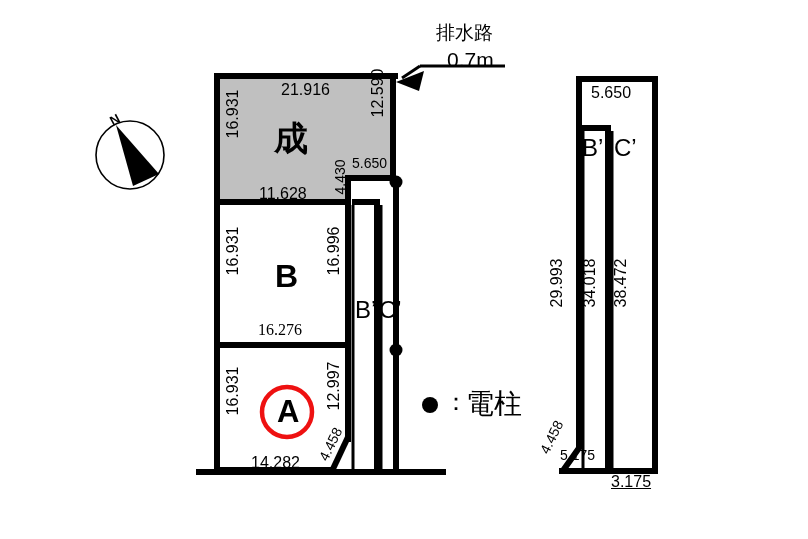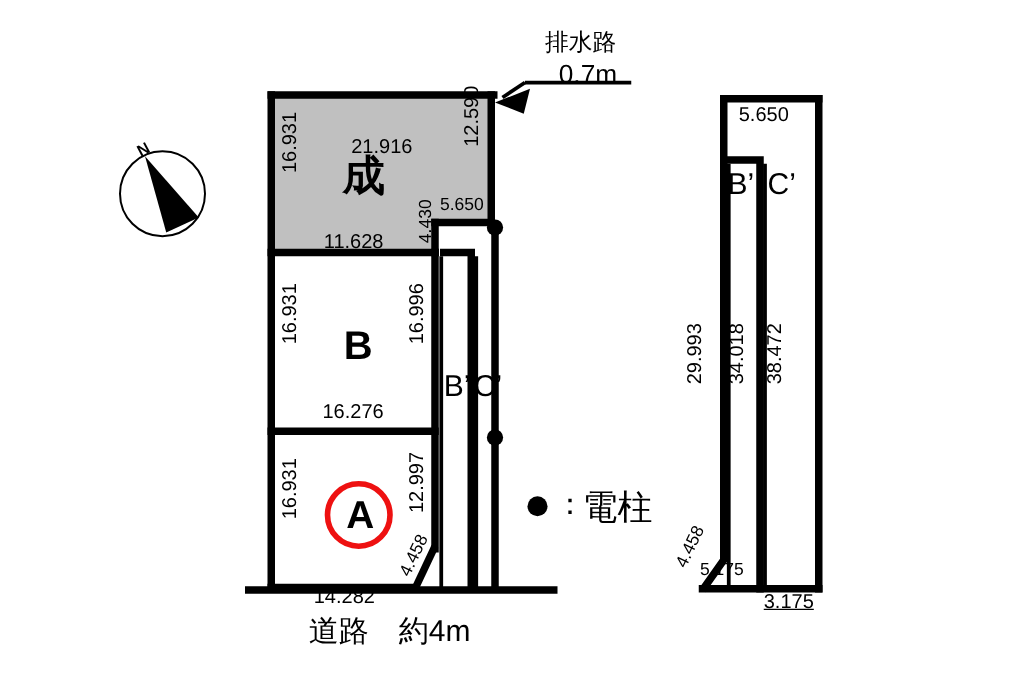--- a/index.html
+++ b/index.html
@@ -10,21 +10,21 @@
     overflow:hidden;
     position:relative;
   }
   #stage{position:absolute;left:0;top:0;width:808px;height:539px;}
   svg#plat{position:absolute;left:0;top:0;width:808px;height:539px;}
   .txt{position:absolute;white-space:nowrap;line-height:1;}
   .dim{font-size:16px;letter-spacing:0px;}
   .dim-sm{font-size:14px;}
   .vert{transform-origin:center center;}
   .lotlbl{font-weight:bold;}
-  .jp{font-family:Liberation Sans, sans-serif;}
+  .jp{font-family:Liberation Mono, monospace;}
 </style>
 </head>
 <body>
 
 <div id="stage">
 
   <svg id="plat" viewBox="0 0 808 539">
 
     <polygon points="218,74 396,74 396,178 348,178 348,202 218,202" fill="#c0c0c0" stroke="none"></polygon>
 
@@ -83,56 +83,55 @@
 
     <line x1="559" y1="471" x2="611" y2="471" stroke="#000" stroke-width="6"></line>
     <line x1="605" y1="471" x2="658" y2="471" stroke="#000" stroke-width="6"></line>
   </svg>
 
   <div class="txt jp" style="left:436px;top:25px;font-size:19px;">排水路</div>
   <div class="txt" style="left:447px;top:49px;font-size:21px;">0.7m</div>
 
   <div class="txt" style="left:110px;top:113px;font-size:13px;font-weight:bold;transform:rotate(-28deg);">N</div>
 
-  <div class="txt dim" style="left:281px;top:82px;margin-top:28px;">21.916</div>
+  <div class="txt dim" style="left:281px;top:82px;">21.916</div>
 
   <div class="txt dim vert" style="left:203px;top:106px;width:60px;text-align:center;transform:rotate(-90deg);">16.931</div>
 
   <div class="txt dim" style="left:259px;top:186px;">11.628</div>
 
   <div class="txt dim vert" style="left:348px;top:85px;width:60px;text-align:center;transform:rotate(-90deg);">12.590</div>
 
   <div class="txt dim-sm" style="left:352px;top:156px;">5.650</div>
 
   <div class="txt dim-sm vert" style="left:312px;top:170px;width:55px;text-align:center;transform:rotate(-90deg);">4.430</div>
 
   <div class="txt dim vert" style="left:203px;top:243px;width:60px;text-align:center;transform:rotate(-90deg);">16.931</div>
 
   <div class="txt dim vert" style="left:304px;top:243px;width:60px;text-align:center;transform:rotate(-90deg);">16.996</div>
 
-  <div class="txt dim" style="left:258px;top:322px;">16.276</div>
+  <div class="txt dim" style="left:258px;top:322px;font-family:Liberation Serif, serif;">16.276</div>
 
   <div class="txt dim vert" style="left:203px;top:383px;width:60px;text-align:center;transform:rotate(-90deg);">16.931</div>
 
   <div class="txt dim vert" style="left:304px;top:378px;width:60px;text-align:center;transform:rotate(-90deg);">12.997</div>
 
-  <div class="txt dim" style="left:251px;top:455px;margin-top:15px;">14.282</div>
+  <div class="txt dim" style="left:251px;top:455px;">14.282</div>
 
   <div class="txt dim-sm vert" style="left:303px;top:437px;width:55px;text-align:center;transform:rotate(-64deg);">4.458</div>
 
   <div class="txt jp lotlbl" style="left:274px;top:124px;font-size:34px;">成</div>
 
   <div class="txt lotlbl" style="left:275px;top:260px;font-size:32px;">B</div>
 
   <div class="txt lotlbl" style="left:277px;top:396px;font-size:31px;">A</div>
 
   <div class="txt" style="left:355px;top:298px;font-size:24px;">B’</div>
   <div class="txt" style="left:379px;top:298px;font-size:24px;">C’</div>
 
-  <div class="txt jp" style="left:247px;top:494px;font-size:24px;">道路　約4m</div>
 
   <div class="txt jp" style="left:444px;top:392px;font-size:24px;">：</div>
   <div class="txt jp" style="left:466px;top:392px;font-size:28px;">電柱</div>
 
   <div class="txt dim" style="left:591px;top:85px;">5.650</div>
 
   <div class="txt dim vert" style="left:527px;top:275px;width:60px;text-align:center;transform:rotate(-90deg);">29.993</div>
 
   <div class="txt dim vert" style="left:560px;top:275px;width:60px;text-align:center;transform:rotate(-90deg);">34.018</div>
 

